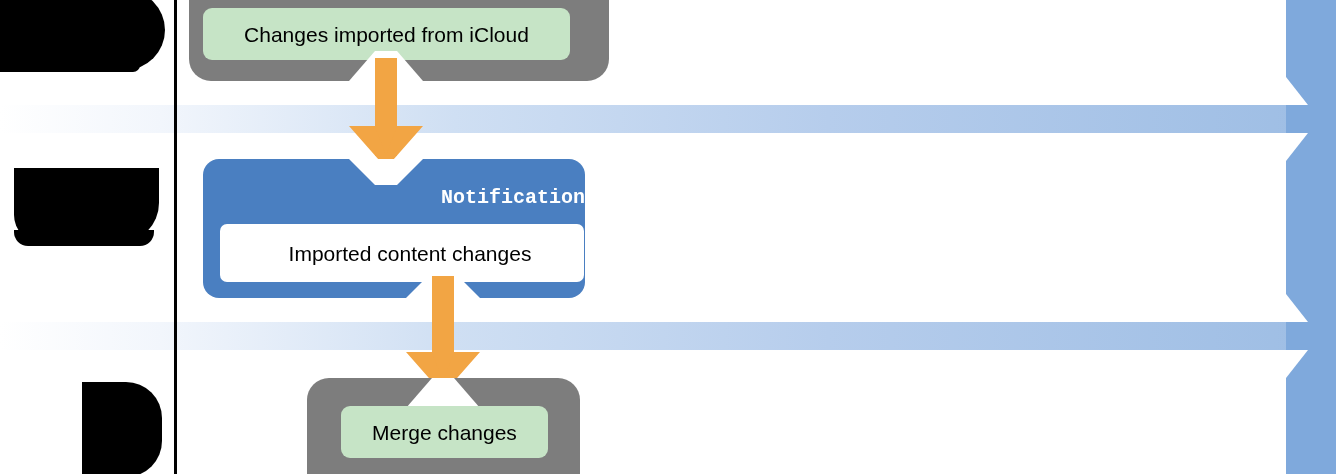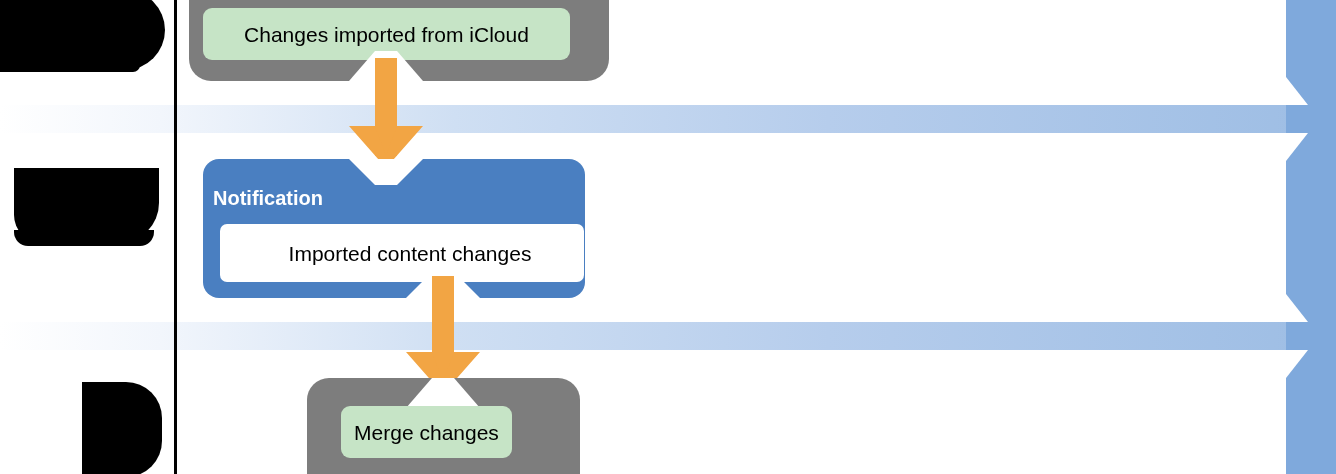--- a/index.html
+++ b/index.html
@@ -142,21 +142,21 @@
     align-items: center;
     justify-content: center;
     color: #000000;
     font-size: 21px;
     line-height: 1;
   }
   #green-pill-top {
     left: 203px; top: 8px; width: 367px; height: 52px;
   }
   #green-pill-bottom {
-    left: 341px; top: 406px; width: 171px; height: 52px;
+    left: 341px; top: 406px; width: 207px; height: 52px;
   }
 
   
   #notification-box {
     position: absolute;
     left: 203px;
     top: 159px;
     width: 382px;
     height: 139px;
     background: #4a7fc1;
@@ -171,28 +171,29 @@
   #notif-notch-top {
     left: 349px; top: 159px;
     clip-path: polygon(0 0, 26px 100%, 48px 100%, 74px 0);
   }
   #notif-notch-bottom {
     left: 406px; top: 272px;
     clip-path: polygon(0 100%, 26px 0, 48px 0, 74px 100%);
   }
   #notification-title {
     position: absolute;
-    left: 213px;
+    left: 203px;
     top: 188px;
     width: 382px;
-    text-align: left;
+    text-align: right;
     color: #ffffff;
     font-size: 20px;
     font-weight: bold;
     line-height: 1;
+    font-family: Liberation Mono, monospace;
   }
   #notification-body {
     position: absolute;
     left: 220px;
     top: 224px;
     width: 348px;
     height: 58px;
     background: #ffffff;
     border-radius: 7px;
     display: flex;

